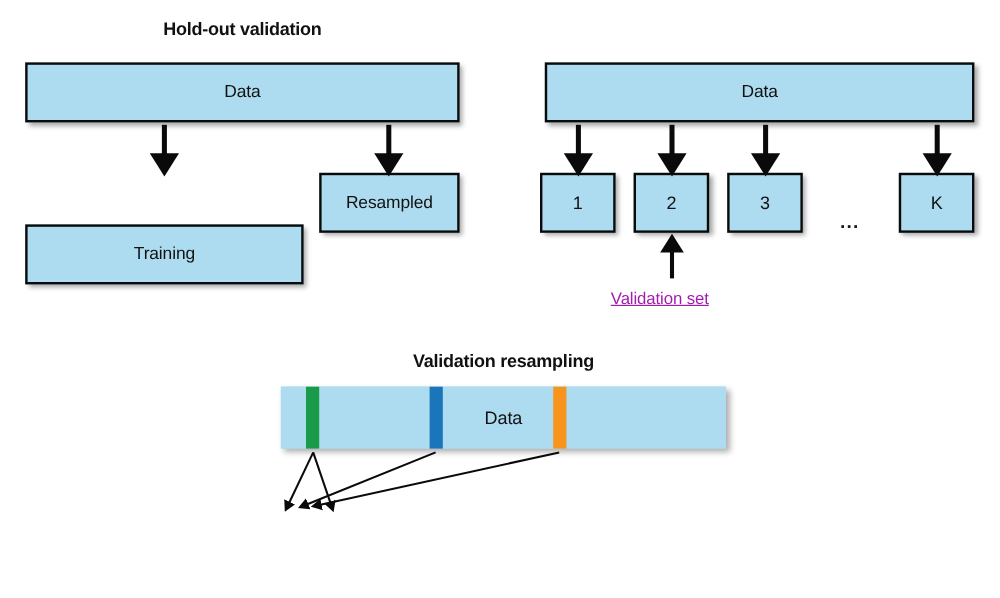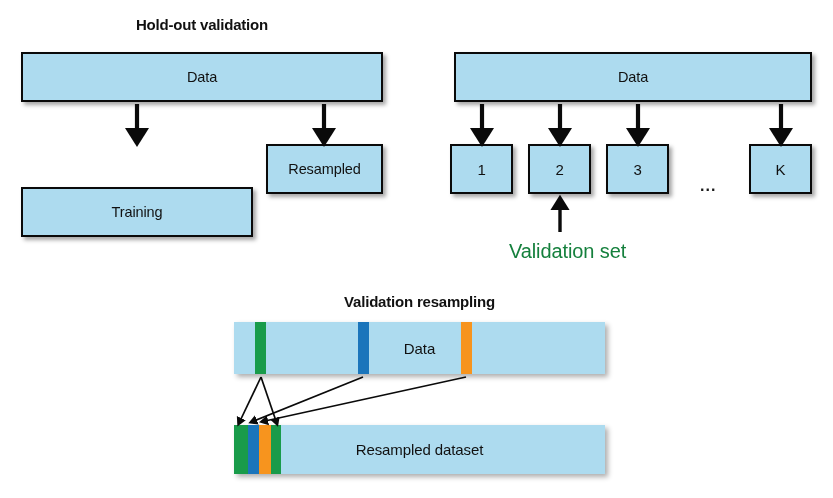--- a/index.html
+++ b/index.html
@@ -66,25 +66,26 @@
   .ellipsis {
     position: absolute;
     font-size: 16px;
     font-weight: 700;
     letter-spacing: 1px;
     color: #1a1a1a;
     line-height: 1;
   }
   .caption {
     position: absolute;
-    font-size: 20px;
+    font-size: 14px;
     font-weight: 500;
-    color: #15803d;
+    color: #a21caf;
     white-space: nowrap;
     letter-spacing: -0.1px;
+    text-decoration: underline;
   }
   .bar {
     position: absolute;
     box-sizing: border-box;
     background: #addbef;
     border: none;
     box-shadow: 3px 3px 5px rgba(0,0,0,0.32);
     overflow: hidden;
   }
   .bar-label {
@@ -154,27 +155,20 @@
 
   <div class="panel-title" style="left:234px; top:293px; width:371px;">Validation resampling</div>
 
   <div class="bar" style="left:234px; top:322px; width:371px; height:52px;">
     <div class="stripe" style="left:21px; width:11px; background:#199b4a;"></div>
     <div class="stripe" style="left:124px; width:11px; background:#1b75bb;"></div>
     <div class="stripe" style="left:227px; width:11px; background:#f7941e;"></div>
     <div class="bar-label">Data</div>
   </div>
 
-  <div class="bar" style="left:234px; top:425px; width:371px; height:49px;">
-    <div class="stripe" style="left:0px; width:14px; background:#199b4a;"></div>
-    <div class="stripe" style="left:14px; width:11px; background:#1b75bb;"></div>
-    <div class="stripe" style="left:25px; width:12px; background:#f7941e;"></div>
-    <div class="stripe" style="left:37px; width:10px; background:#199b4a;"></div>
-    <div class="bar-label">Resampled dataset</div>
-  </div>
 
   <svg class="layer" viewBox="0 0 833 498" xmlns="http://www.w3.org/2000/svg">
     <defs>
       <marker id="arrowhead-thick" markerWidth="7" markerHeight="7" refX="2.2" refY="3.1" orient="auto" markerUnits="strokeWidth">
         <path d="M0,0.2 L0,6.0 L4.6,3.1 z" fill="#0a0a0a"></path>
       </marker>
       <marker id="arrowhead-thin" markerWidth="9" markerHeight="9" refX="1.8" refY="3.2" orient="auto" markerUnits="strokeWidth">
         <path d="M0,0.3 L0,6.1 L5.4,3.2 z" fill="#0a0a0a"></path>
       </marker>
     </defs>

